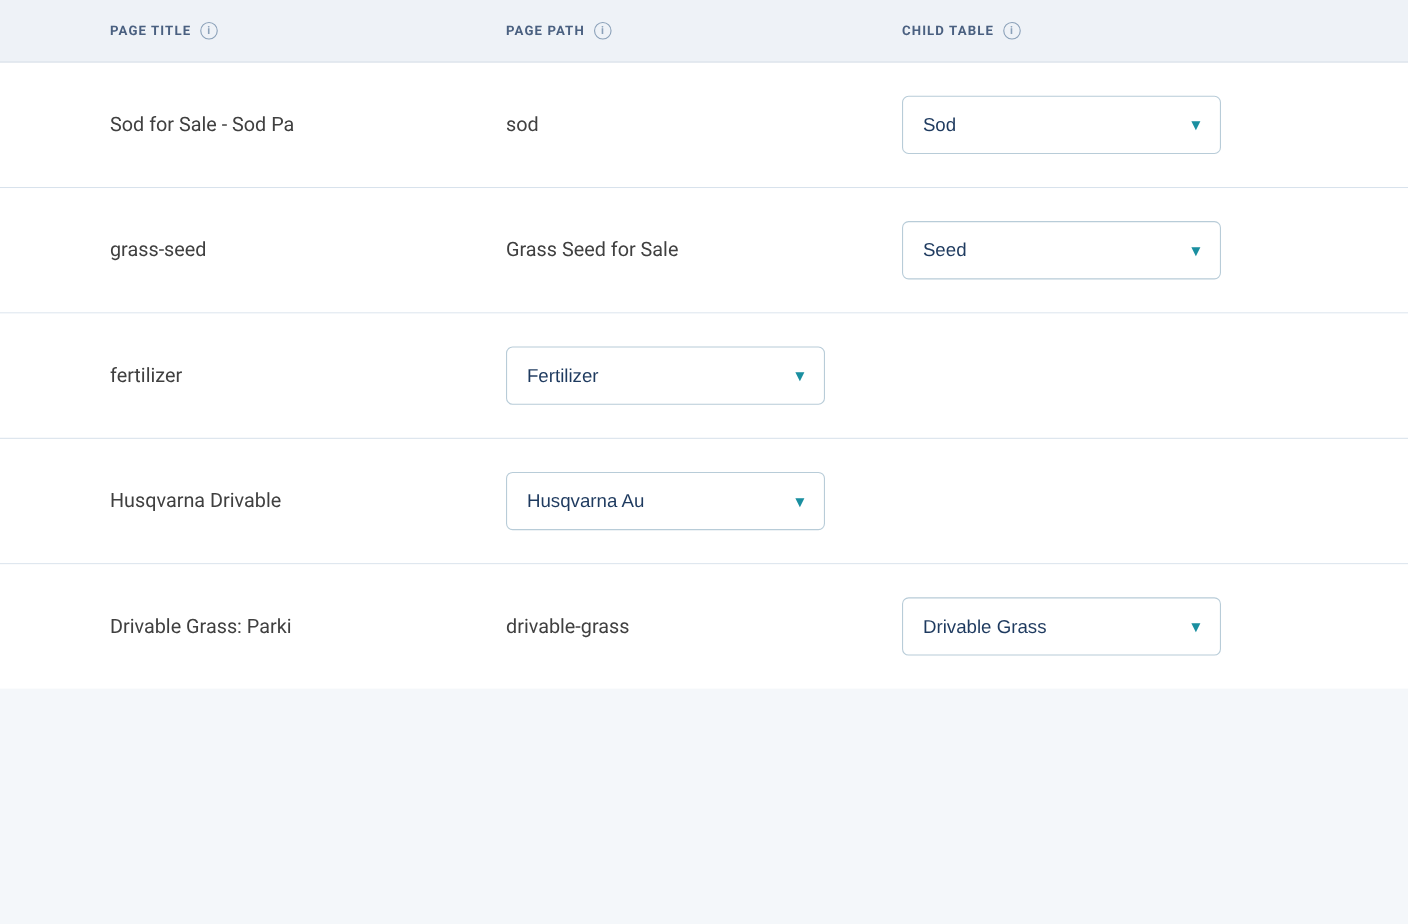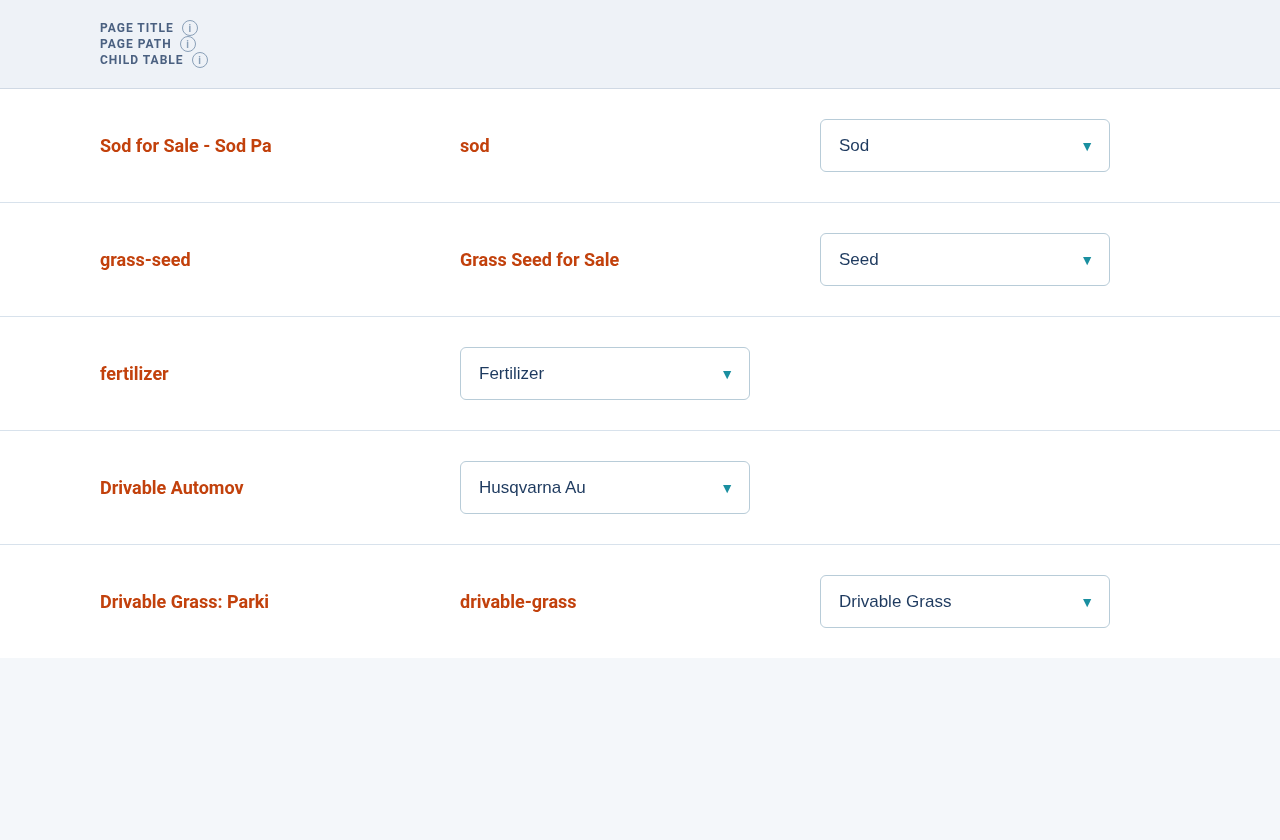--- a/index.html
+++ b/index.html
@@ -16,21 +16,21 @@
       min-height: 840px;
     }
 
     .table-container {
       width: 100%;
       background: #f4f7fa;
     }
 
     .table-header {
       display: grid;
-      grid-template-columns: 1fr;
+      grid-template-columns: 1fr 1fr 1fr;
       padding: 20px 100px 20px 100px;
       background: #eef2f7;
       border-bottom: 1px solid #d0d9e4;
     }
 
     .header-cell {
       display: flex;
       align-items: center;
       gap: 8px;
     }
@@ -62,22 +62,22 @@
       display: grid;
       grid-template-columns: 1fr 1fr 1fr;
       padding: 30px 100px;
       background: #ffffff;
       border-bottom: 1px solid #d8e2ec;
       align-items: center;
     }
 
     .cell-text {
       font-size: 18px;
-      color: #c2410c;
-      font-weight: 700;
+      color: #404040;
+      font-weight: 400;
       white-space: nowrap;
       overflow: hidden;
       text-overflow: ellipsis;
       padding-right: 20px;
     }
 
     .dropdown-cell {
       display: flex;
       justify-content: flex-start;
     }
@@ -151,21 +151,21 @@
           <div class="dropdown-wrapper"><select><option value="Sod">Sod</option><option value="Seed" selected="">Seed</option><option value="Fertilizer">Fertilizer</option><option value="Husqvarna Au">Husqvarna Au</option><option value="Drivable Grass">Drivable Grass</option></select><span class="dropdown-arrow">▼</span></div>
         </div>
       </div>
       <div class="table-row">
         <div><span class="cell-text">fertilizer</span></div>
         <div class="dropdown-cell">
           <div class="dropdown-wrapper"><select><option value="Sod">Sod</option><option value="Seed">Seed</option><option value="Fertilizer" selected="">Fertilizer</option><option value="Husqvarna Au">Husqvarna Au</option><option value="Drivable Grass">Drivable Grass</option></select><span class="dropdown-arrow">▼</span></div>
         </div>
       </div>
       <div class="table-row">
-        <div><span class="cell-text">Drivable Automov</span></div>
+        <div><span class="cell-text">Husqvarna Drivable</span></div>
         <div class="dropdown-cell">
           <div class="dropdown-wrapper"><select><option value="Sod">Sod</option><option value="Seed">Seed</option><option value="Fertilizer">Fertilizer</option><option value="Husqvarna Au" selected="">Husqvarna Au</option><option value="Drivable Grass">Drivable Grass</option></select><span class="dropdown-arrow">▼</span></div>
         </div>
       </div>
       <div class="table-row">
         <div><span class="cell-text">Drivable Grass: Parki</span></div>
         <div><span class="cell-text">drivable-grass</span></div>
         <div class="dropdown-cell">
           <div class="dropdown-wrapper"><select><option value="Sod">Sod</option><option value="Seed">Seed</option><option value="Fertilizer">Fertilizer</option><option value="Husqvarna Au">Husqvarna Au</option><option value="Drivable Grass" selected="">Drivable Grass</option></select><span class="dropdown-arrow">▼</span></div>
         </div>

